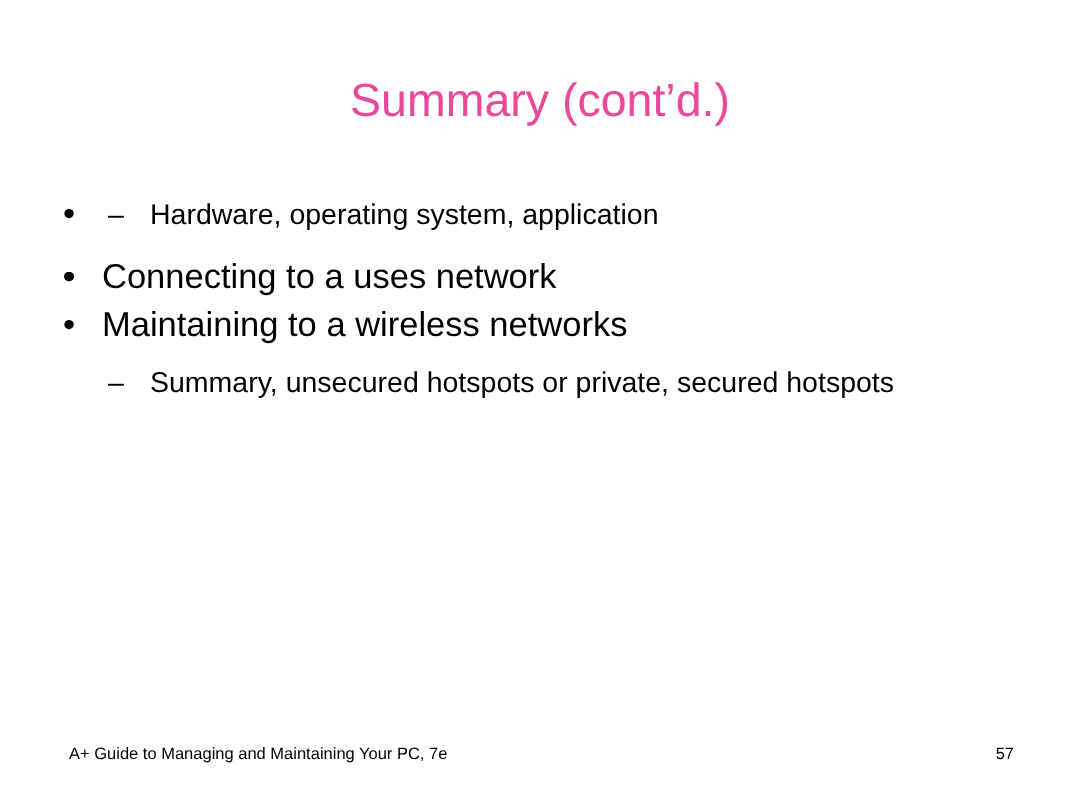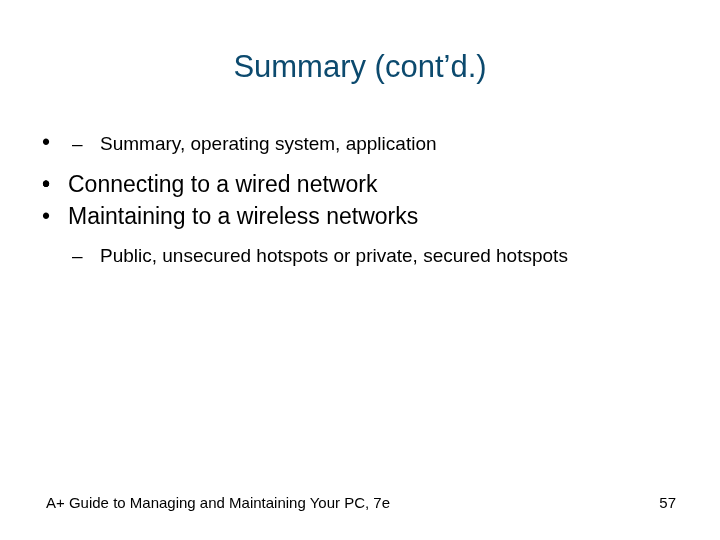--- a/index.html
+++ b/index.html
@@ -26,21 +26,21 @@
 
   
   .slide-title {
     position: absolute;
     left: 0;
     top: 48px;
     width: 720px;
     text-align: center;
     font-size: 31px;
     line-height: 38px;
-    color: #0c4a6e;
+    color: #ec4899;
     white-space: nowrap;
   }
 
   
   .body-area {
     position: absolute;
     left: 36px;
     top: 126px;
     width: 650px;
   }
@@ -83,21 +83,21 @@
   
   .footer {
     position: absolute;
     left: 46px;
     right: 44px;
     top: 494px;
     height: 18px;
     display: flex;
     align-items: center;
     justify-content: space-between;
-    font-size: 15px;
+    font-size: 11px;
     line-height: 18px;
     color: #000000;
   }
   .footer-text { white-space: nowrap; }
   .footer-page { white-space: nowrap; padding-left: 32px; }
 </style>
 </head>
 <body>
 
 <div class="slide">
@@ -107,48 +107,48 @@
   <div class="body-area">
 
     <div class="bullet-l1">
       <span class="marker">•</span>
     </div>
 
     <div class="gap-sm"></div>
 
     <div class="bullet-l2">
       <span class="marker">–</span>
-      <span>Summary, operating system, application</span>
+      <span>Hardware, operating system, application</span>
     </div>
 
     <div class="gap-md"></div>
 
     <div class="bullet-l1">
       <span class="marker">•</span>
     </div>
 
     <div class="bullet-l1">
       <span class="marker">•</span>
     </div>
 
     <div class="bullet-l1">
       <span class="marker">•</span>
-      <span>Connecting to a wired network</span>
+      <span>Connecting to a uses network</span>
     </div>
 
     <div class="bullet-l1">
       <span class="marker">•</span>
       <span>Maintaining to a wireless networks</span>
     </div>
 
     <div class="gap-md"></div>
 
     <div class="bullet-l2">
       <span class="marker">–</span>
-      <span>Public, unsecured hotspots or private, secured hotspots</span>
+      <span>Summary, unsecured hotspots or private, secured hotspots</span>
     </div>
 
   </div>
 
   <div class="footer">
     <span class="footer-text">A+ Guide to Managing and Maintaining Your PC, 7e</span>
     <span class="footer-page">57</span>
   </div>
 
 </div>

